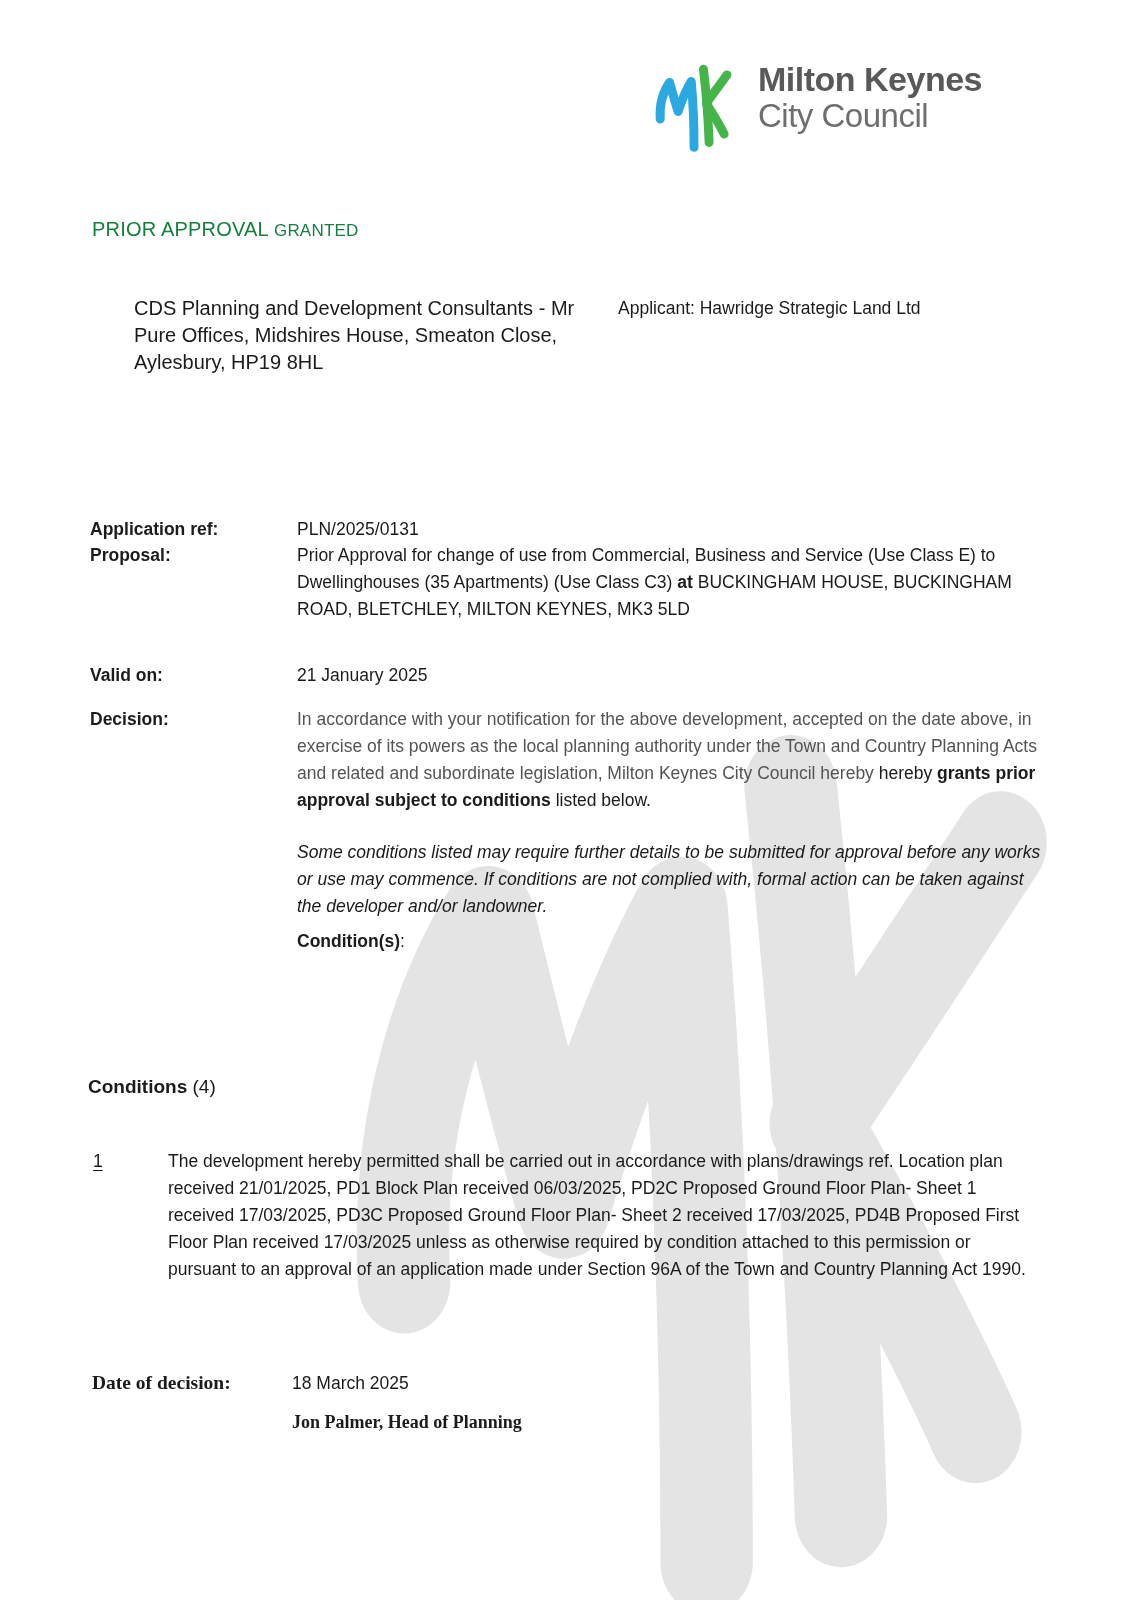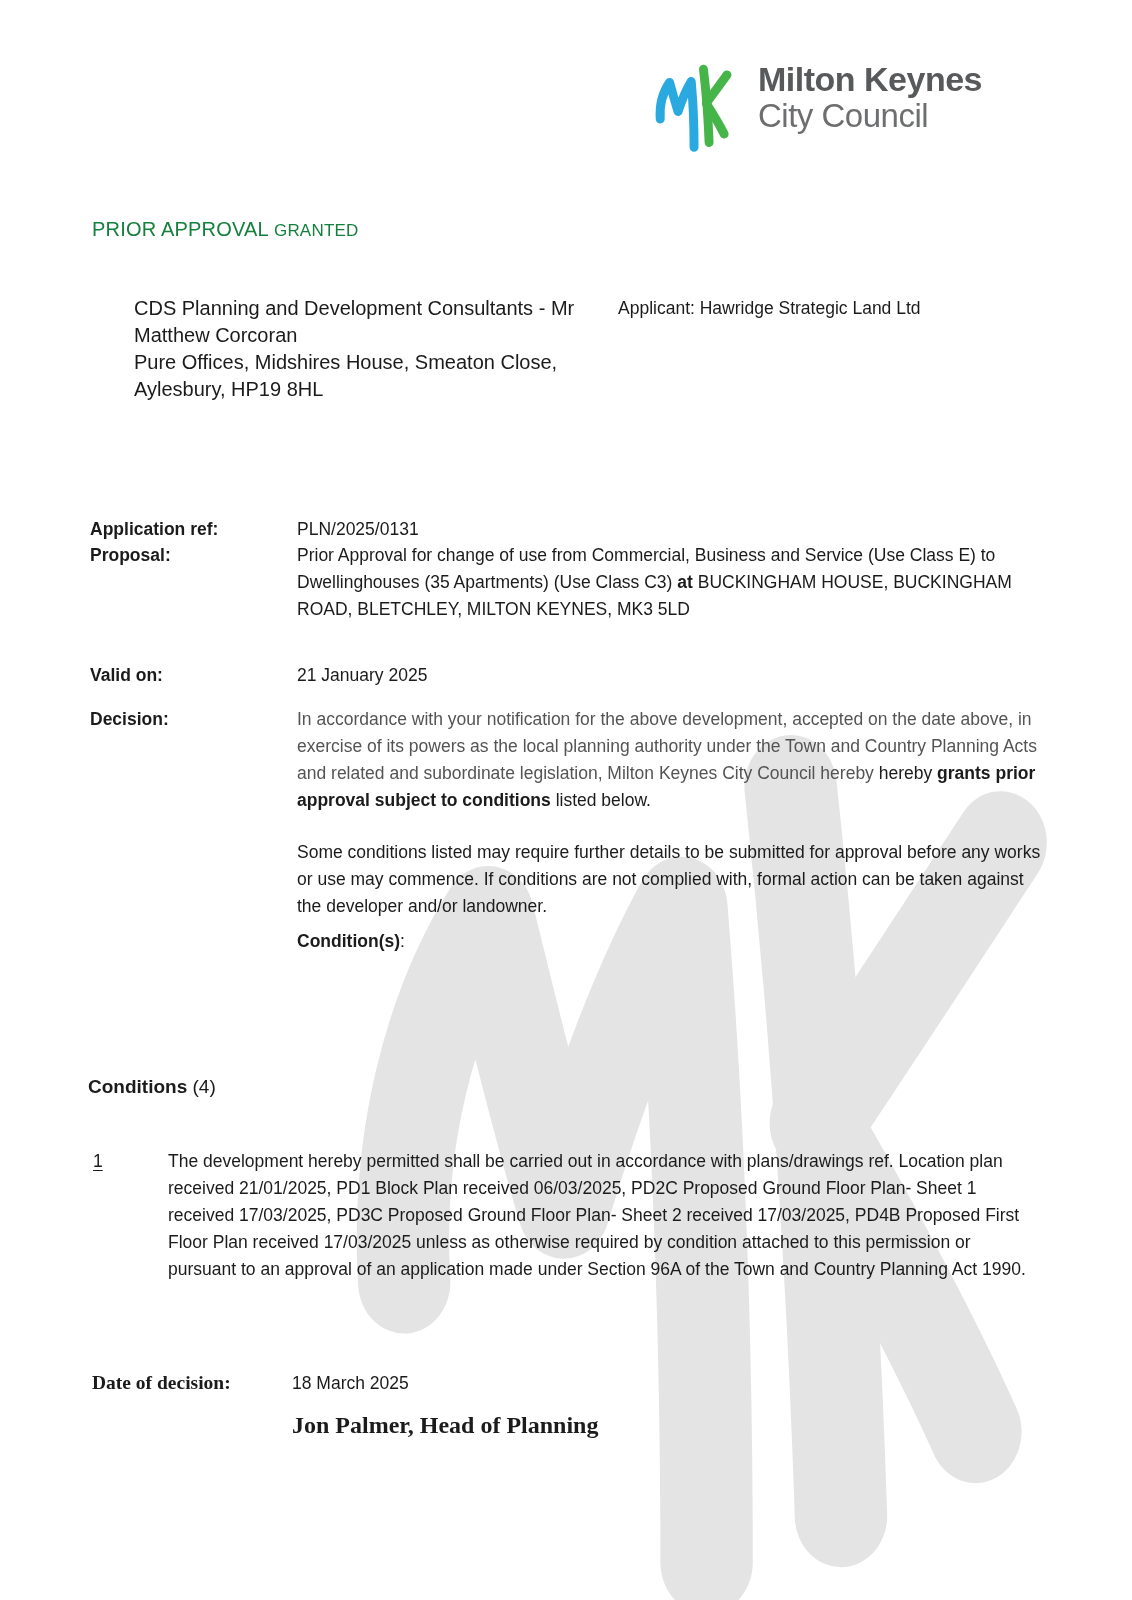--- a/index.html
+++ b/index.html
@@ -32,32 +32,32 @@
   .address-row{top:295px;left:106px;width:960px;display:flex;}
   .recipient{width:484px;font-size:20px;line-height:27px;margin-left:28px;}
   .applicant{font-size:17.5px;line-height:27px;}
   
   .field-row{left:90px;width:952px;display:flex;}
   .field-label{width:207px;font-weight:bold;font-size:17.5px;line-height:27px;flex:none;}
   .field-value{width:745px;font-size:17.5px;line-height:27px;}
   .gray-text{color:#545454;}
   .inline-bold{font-weight:bold;color:#1b1b1b;}
   .inline-plain{color:#1b1b1b;}
-  .para{left:297px;width:745px;font-size:17.5px;line-height:27px;}
+  .para{left:297px;width:745px;font-size:17.5px;line-height:27px;font-style:italic;}
   .cond-inline-label{left:297px;font-size:17.5px;}
   .cond-inline-label b{font-weight:bold;}
   .conditions-heading{left:88px;font-size:19px;}
   .conditions-heading .bold{font-weight:bold;margin-top:15px;}
   .condition-row{left:93px;width:950px;display:flex;}
   .condition-number{width:75px;flex:none;font-size:17.5px;line-height:27px;text-decoration:underline;text-underline-offset:3px;}
   .condition-text{width:868px;font-size:17.5px;line-height:27px;}
   .footer-date{left:92px;display:flex;}
   .footer-date-label{font-family:"Liberation Serif","DejaVu Serif",serif;font-weight:bold;font-size:19.5px;width:200px;flex:none;}
   .footer-date-value{font-size:17.5px;padding-top:1px;}
-  .signature{left:292px;font-family:"Liberation Serif","DejaVu Serif",serif;font-weight:bold;font-size:24px;}
+  .signature{left:292px;font-family:"Liberation Serif","DejaVu Serif",serif;font-weight:bold;font-size:18px;}
 </style>
 </head>
 <body>
 
 <div class="page">
 
   <svg class="watermark" viewBox="0 0 100 100" preserveAspectRatio="none">
     <g fill="none" stroke="#e4e4e4" stroke-linecap="round" stroke-linejoin="round">
       <path stroke-width="11" d="M 13,66 C 12,51 16,37 23,27 C 26,38 29,49 32,58 C 36,46 41,34 46,26 C 48,48 49,72 49,96"></path>
       <path stroke-width="11" d="M 59,13 C 62,38 64,64 65,91"></path>
@@ -85,21 +85,20 @@
 
     <div class="abs doc-heading">
       <span class="primary">PRIOR APPROVAL</span>
       <span> </span>
       <span class="secondary">GRANTED</span>
     </div>
 
     <div class="abs address-row">
       <div class="recipient">
         <div>CDS Planning and Development Consultants - Mr</div>
-        <div>Matthew Corcoran</div>
         <div>Pure Offices, Midshires House, Smeaton Close,</div>
         <div>Aylesbury, HP19 8HL</div>
       </div>
       <div class="applicant">Applicant: Hawridge Strategic Land Ltd</div>
     </div>
 
     <div class="abs field-row" style="top:516px;">
       <div class="field-label">Application ref:</div>
       <div class="field-value">PLN/2025/0131</div>
     </div>

